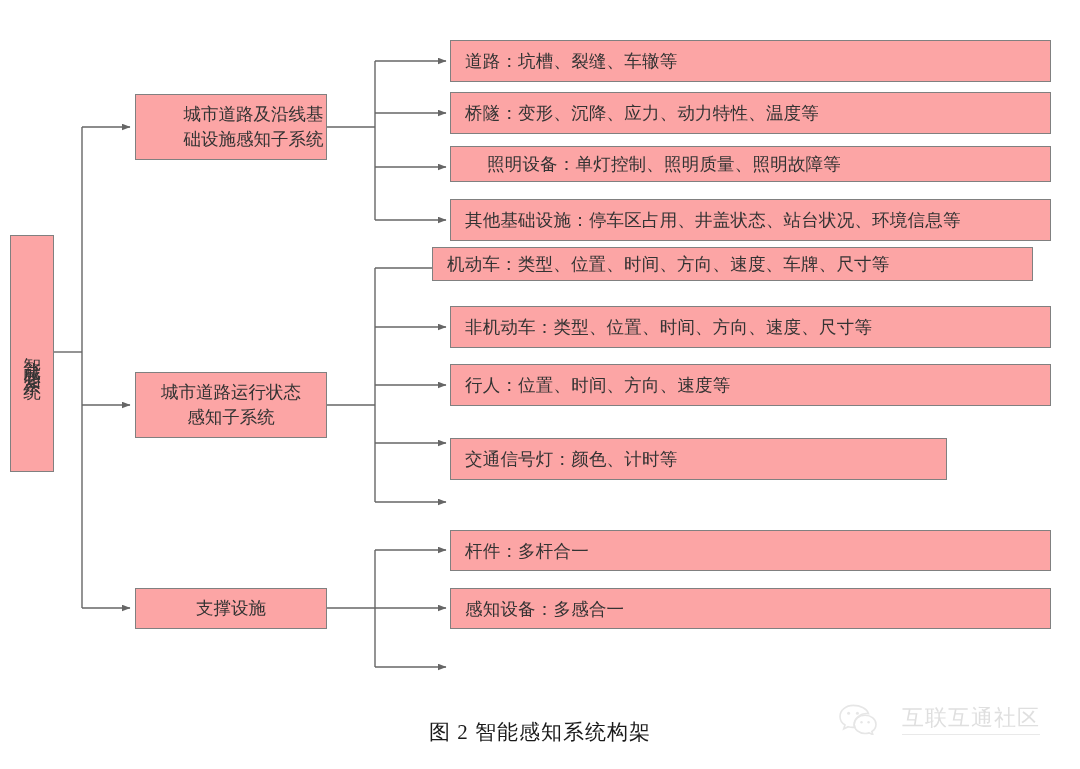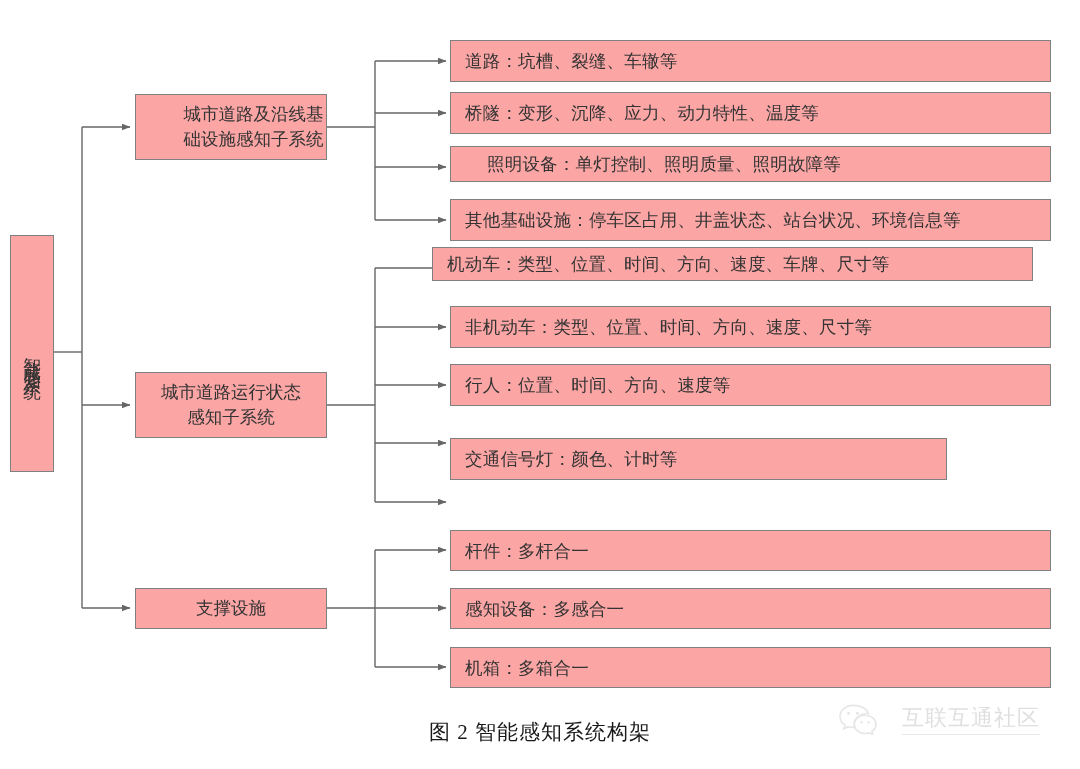--- a/index.html
+++ b/index.html
@@ -178,23 +178,20 @@
   </div>
   <div class="node leaf" style="left:450px; top:422px; width:497px; height:42px;margin-top:16px;">
     <span>交通信号灯：颜色、计时等</span>
   </div>
 
   <div class="node leaf" style="left:450px; top:530px; width:601px; height:41px;">
     <span>杆件：多杆合一</span>
   </div>
   <div class="node leaf" style="left:450px; top:588px; width:601px; height:41px;">
     <span>感知设备：多感合一</span>
-  </div>
-  <div class="node leaf" style="left:450px; top:647px; width:601px; height:41px;">
-    <span>机箱：多箱合一</span>
   </div>
 
   <div class="caption">图 2 智能感知系统构架</div>
 
   <div class="watermark">
     <svg class="wm-logo" viewBox="0 0 40 32" xmlns="http://www.w3.org/2000/svg">
       <path d="M15.2 2.4C7.9 2.4 2 7.3 2 13.4c0 3.5 1.9 6.6 5 8.6l-1.3 4 4.5-2.3c1.6.45 3.3.7 5 .7.5 0 1 0 1.5-.06-.3-.9-.5-1.9-.5-2.9 0-6 5.7-10.9 12.8-10.9.5 0 1 .03 1.5.08C29.1 6 22.8 2.4 15.2 2.4z" fill="none" stroke="#c9c9c9" stroke-width="1.6"></path>
       <circle cx="10.6" cy="10.2" r="1.5" fill="#c9c9c9"></circle>
       <circle cx="19.4" cy="10.2" r="1.5" fill="#c9c9c9"></circle>
       <path d="M38 21.4c0-5-4.9-9.1-10.9-9.1s-10.9 4.1-10.9 9.1c0 5 4.9 9.1 10.9 9.1 1.4 0 2.8-.22 4.1-.62l3.7 1.9-1.05-3.3c2.55-1.7 4.15-4.25 4.15-7.08z" fill="none" stroke="#c9c9c9" stroke-width="1.6"></path>

